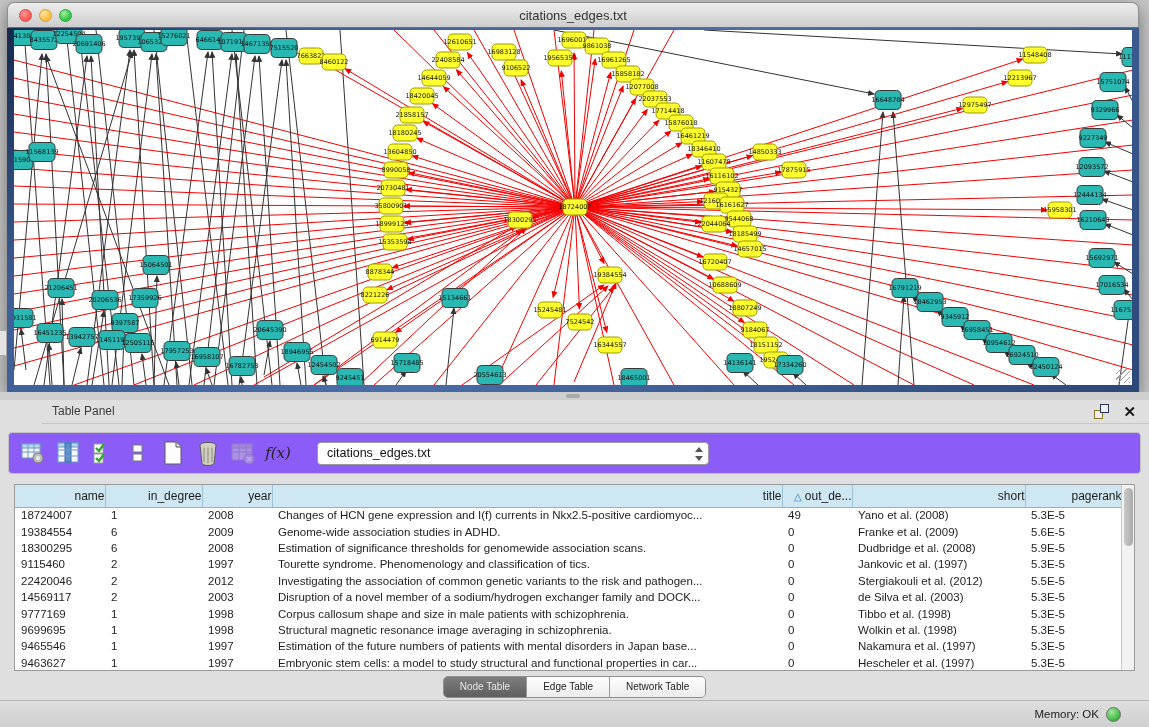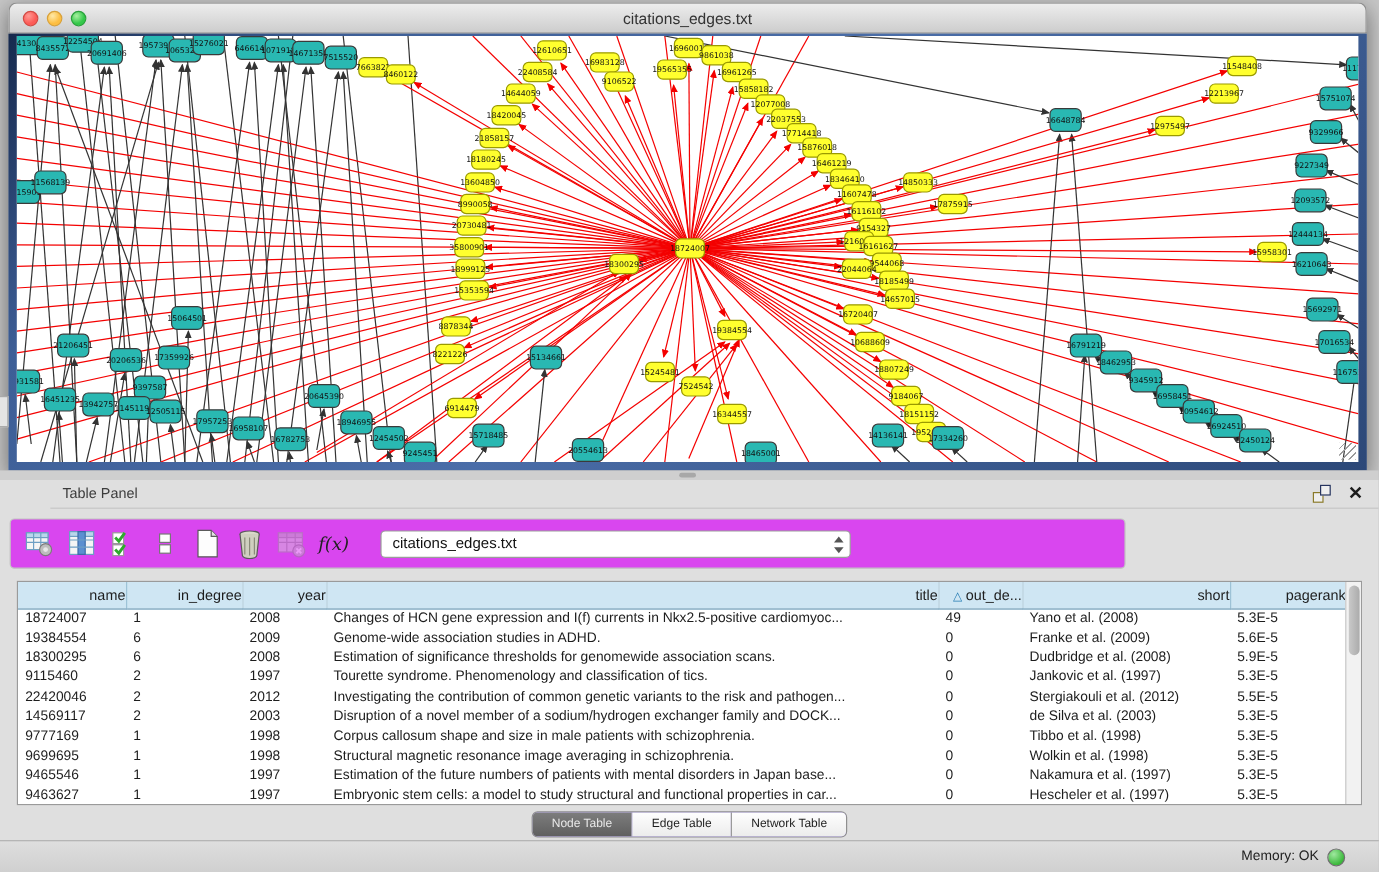--- a/index.html
+++ b/index.html
@@ -35,22 +35,22 @@
 
   
   .panel { position:absolute; left:0; top:400px; width:1149px; height:300px; background:#dfdfdf;padding-left:42px; }
   .panel-header { height:24px; position:relative; border-bottom:1px solid #c6c6c6; }
   .panel-title { position:absolute; left:10px; top:4px; font-size:12px; color:#3c3c3c; }
   .float-icon { position:absolute; right:40px; top:4px; width:15px; height:15px; }
   .float-icon .sq1 { position:absolute; left:0; bottom:0; width:9px; height:9px; border:1.5px solid #8a7a2a; background:#efefef; }
   .float-icon .sq2 { position:absolute; right:0; top:0; width:9px; height:9px; border:1.5px solid #26345e; background:#efefef; }
   .close-icon { position:absolute; right:13px; top:2px; font-size:15px; font-weight:bold; color:#1c1c1c; line-height:20px; }
 
-  .toolbar { position:absolute; left:8px; top:32px; width:930px; height:42px;
-    border:1px solid #c2c2c2; border-radius:4px; background:#d946ef;
+  .toolbar { position:absolute; left:8px; top:32px; width:1133px; height:42px;
+    border:1px solid #c2c2c2; border-radius:4px; background:#8b5cf6;
     display:flex; align-items:center; padding-left:10px; }
   .tb-icon { width:28px; height:28px; margin-right:7px; display:flex; align-items:center; justify-content:center; }
   .tb-icon svg { display:block; }
   .tb-icon.disabled { opacity:.45; }
   .fx { font-family:"DejaVu Serif", serif; font-style:italic; font-size:15px; color:#222; }
   .tbl-select { margin-left:18px; width:392px; height:23px; background:#fff;
     border:1px solid #9b9b9b; border-radius:4px; position:relative;
     font-size:12.5px; color:#111; line-height:21px; padding-left:9px; }
   .tbl-select .steppers { position:absolute; right:4px; top:2px; width:11px; height:18px; }
   .tbl-select .up, .tbl-select .dn { position:absolute; left:2px; width:0; height:0;
@@ -871,21 +871,21 @@
             <td>1997</td>
             <td>Tourette syndrome. Phenomenology and classification of tics.</td>
             <td>0</td>
             <td>Jankovic et al. (1997)</td>
             <td>5.3E-5</td>
           </tr>
           <tr>
             <td>22420046</td>
             <td>2</td>
             <td>2012</td>
-            <td>Investigating the contribution of common genetic variants to the risk and pathogen...</td>
+            <td>Investigating the association of common genetic variants to the risk and pathogen...</td>
             <td>0</td>
             <td>Stergiakouli et al. (2012)</td>
             <td>5.5E-5</td>
           </tr>
           <tr>
             <td>14569117</td>
             <td>2</td>
             <td>2003</td>
             <td>Disruption of a novel member of a sodium/hydrogen exchanger family and DOCK...</td>
             <td>0</td>

